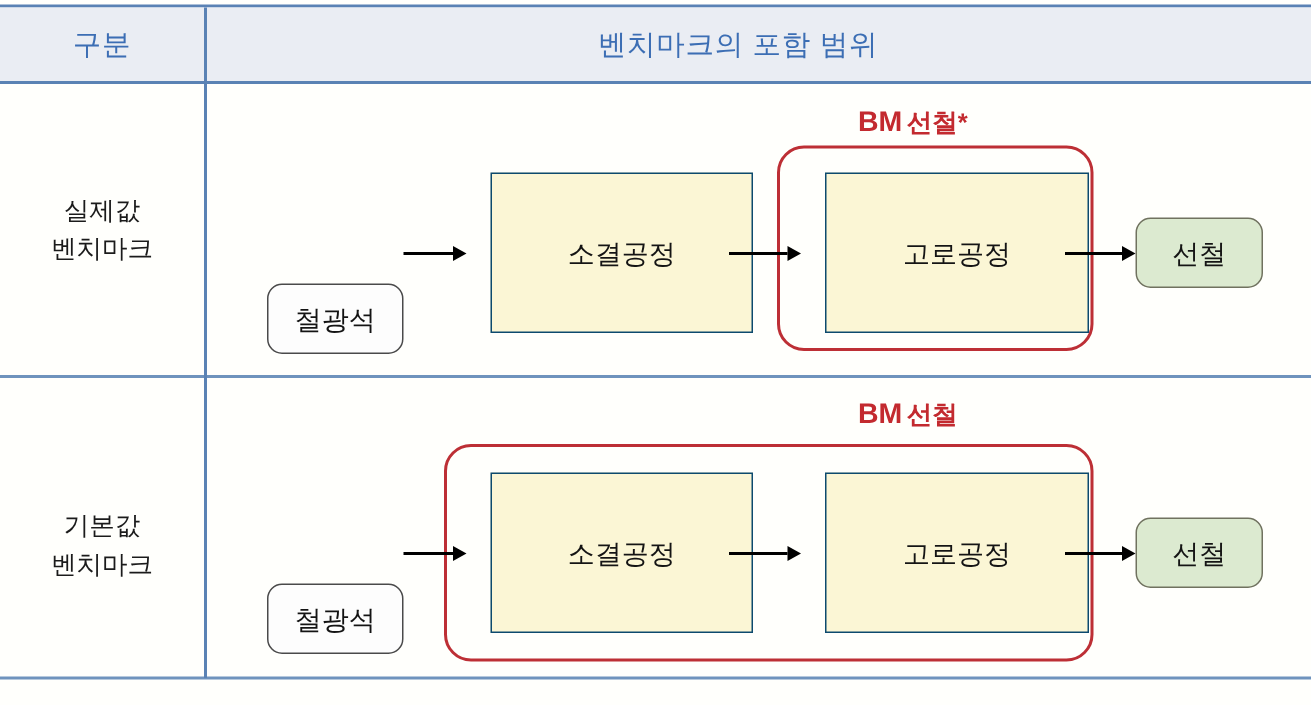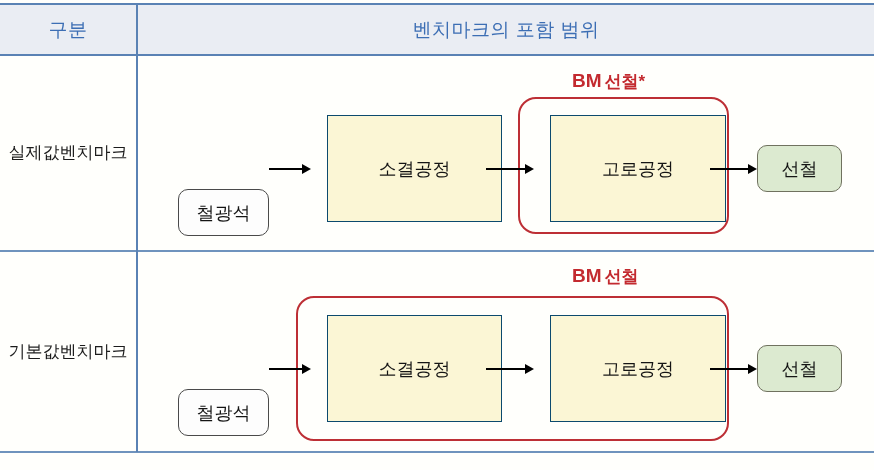--- a/index.html
+++ b/index.html
@@ -62,37 +62,37 @@
     position: absolute;
     top: 5px; height: 49px;
     display: flex;
     align-items: center;
     justify-content: center;
     color: #3c6eb4;
     font-size: 19px;
     letter-spacing: 0.5px;
   }
   .hdr-cell.c1 { left: 0; width: 136px; }
-  .hdr-cell.c2 { left: 138px; width: 736px; }
+  .hdr-cell.c2 { left: 124px; width: 736px; }
 
   
   .row-label {
     position: absolute;
     left: 0; width: 136px;
     display: flex;
-    flex-direction: row;
+    flex-direction: column;
     align-items: center;
     justify-content: center;
     color: #1b1b1b;
     font-size: 17px;
     line-height: 1.5;
     text-align: center;
   }
   .row-label.r1 { top: 56px; height: 194px; }
-  .row-label.r2 { top: 252px; height: 199px; }
+  .row-label.r2 { top: 264px; height: 199px; }
 
   
   .node {
     position: absolute;
     box-sizing: border-box;
     display: flex;
     align-items: center;
     justify-content: center;
     color: #141414;
     font-size: 18px;

